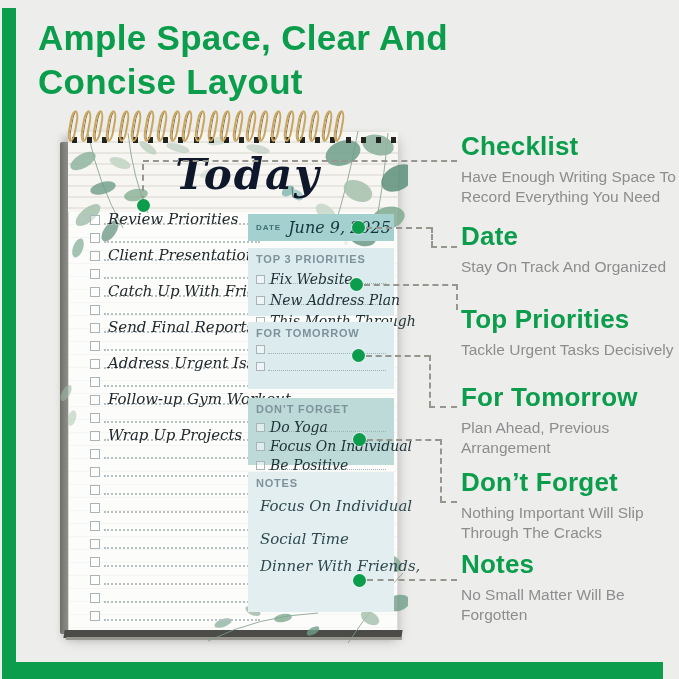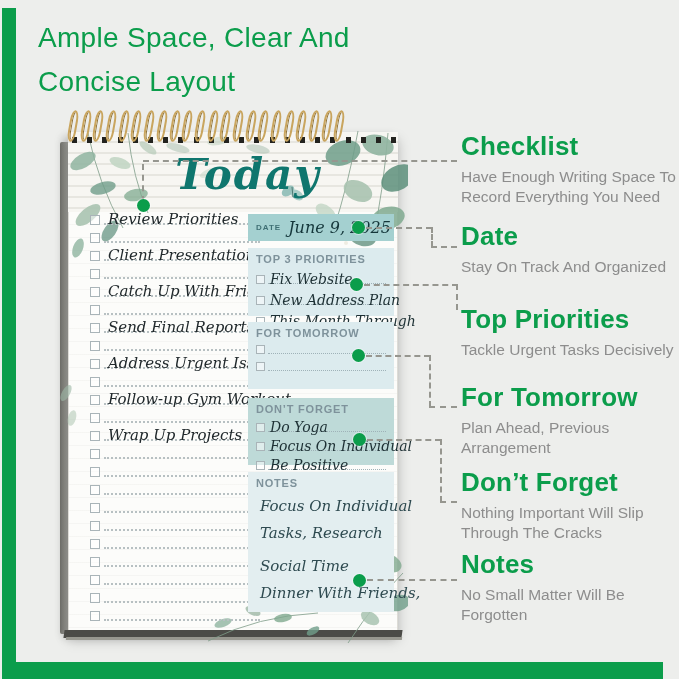--- a/index.html
+++ b/index.html
@@ -5,37 +5,37 @@
   html,body{margin:0;padding:0;}
   body{width:679px;height:679px;position:relative;overflow:hidden;
        background:#edeeec;font-family:"Liberation Sans",sans-serif;}
   .abs{position:absolute;}
 
   
   .bar-left{left:2px;top:8px;width:14px;height:671px;background:var(--accent);}
   .bar-bottom{left:12px;top:662px;width:651px;height:17px;background:var(--accent);}
 
   
-  .headline{left:38px;top:16px;color:var(--accent);font-weight:normal;
-            font-size:28px;line-height:44px;letter-spacing:.3px;}
+  .headline{left:38px;top:16px;color:var(--accent);font-weight:bold;
+            font-size:35px;line-height:44px;letter-spacing:.3px;}
 
   
   .pad-side{left:60px;top:142px;width:9px;height:492px;
             background:linear-gradient(90deg,#75756f,#c3c3bd);border-radius:2px 0 0 2px;}
   .page{left:68px;top:132px;width:330px;height:500px;background:#fcfcfa;
         background-image:repeating-linear-gradient(180deg,rgba(120,120,110,.05) 0 1px,transparent 1px 13px);
         box-shadow:-5px 5px 9px rgba(0,0,0,.18),0 8px 12px rgba(0,0,0,.22);
         border:1px solid #dddcd6;box-sizing:border-box;}
   .pad-bottom{left:64px;top:630px;width:338px;height:8px;background:#4b4b47;transform:skewX(-8deg);}
   .pad-bottom2{left:66px;top:637px;width:336px;height:3px;background:#97978f;transform:skewX(-8deg);}
 
   .page-header{left:68px;top:132px;width:330px;height:80px;
         background:repeating-linear-gradient(180deg,#f7f6f2 0 9px,#e7e6e0 9px 11px);}
   .today{left:88px;top:150px;width:320px;text-align:center;
-         font:italic bold 42px "DejaVu Serif",serif;color:#0f766e;letter-spacing:2px;}
+         font:italic bold 42px "DejaVu Serif",serif;color:#0f172a;letter-spacing:2px;}
 
   
   .coils{left:69px;top:110px;width:334px;height:34px;display:flex;}
   .coil{width:8px;height:32px;border:2.5px solid #c9a55e;border-radius:5px/13px;
         box-sizing:border-box;margin-right:4.7px;transform:rotate(10deg);
         box-shadow:inset 1px 0 0 #8d6f33;}
   .holes{left:72px;top:137px;width:324px;height:6px;
          background:repeating-linear-gradient(90deg,#23231f 0 5px,transparent 5px 15.2px);}
 
   
@@ -344,21 +344,20 @@
         <span class="cb"></span>
         <span class="leader"></span>
         <span class="hand">Be Positive</span>
       </div>
   </div>
 
   <div class="box b-notes">
     <div class="hdr">NOTES</div>
     <div style="height:6px"></div>
     <div class="nline">Focus On Individual</div>
-    <div class="nline">Tasks, Research</div>
     <div class="ngap"></div>
     <div class="nline">Social Time</div>
     <div class="nline">Dinner With Friends,</div>
   </div>
 </div>
 
 <div class="abs dash-v" style="left:142px;top:164px;height:38px"></div>
 <div class="abs dash-h" style="left:143px;top:160px;width:314px"></div>
 
 <div class="abs dash-h" style="left:366px;top:227px;width:66px"></div>

